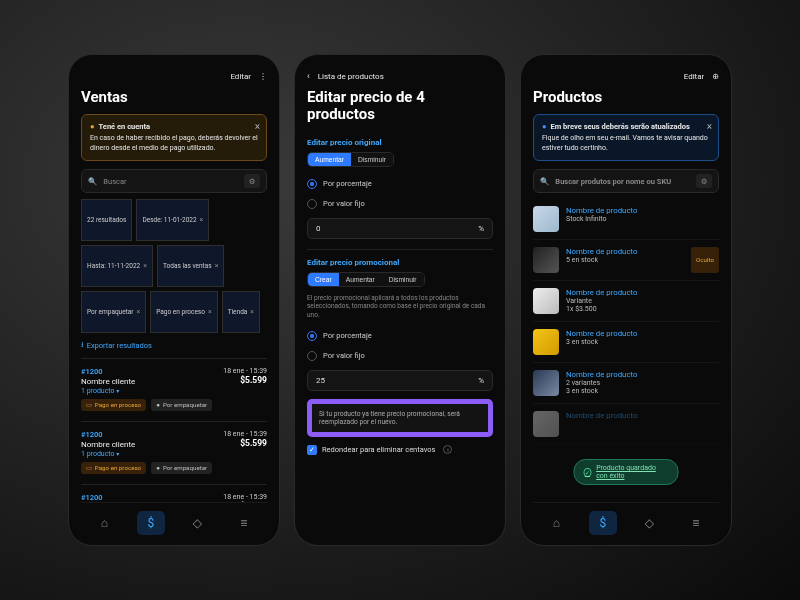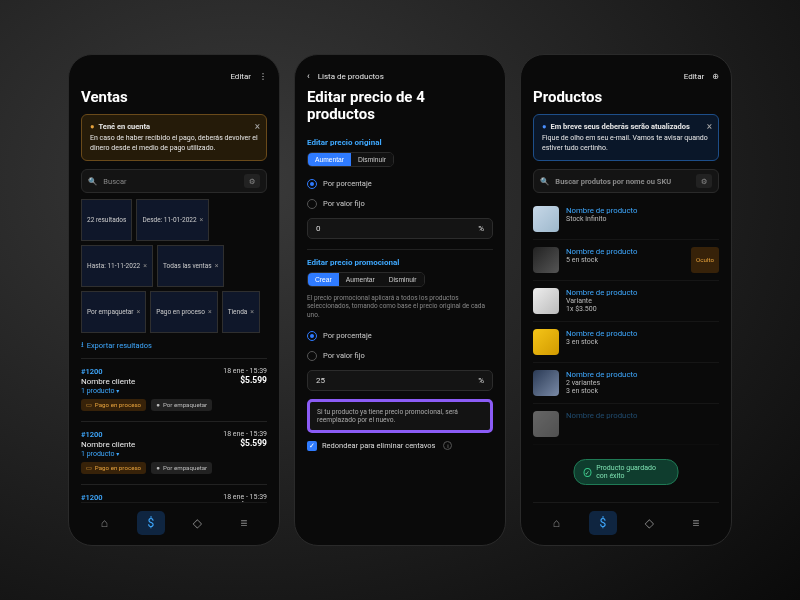--- a/index.html
+++ b/index.html
@@ -102,21 +102,21 @@
   }
   .radio.checked{ border-color:#2f7bff;}
   .radio.checked::after{ content:""; width:4px; height:4px; background:#2f7bff; border-radius:50%;}
   .field{
     display:flex; align-items:center; justify-content:space-between;
     background:#141414; border:1px solid #2c2c2c; border-radius:5px;
     padding:5px 8px; font-size:8px; color:#ddd; margin:4px 0 8px;
   }
   .desc{ font-size:6.5px; color:#888; line-height:1.35; margin-bottom:6px;}
   .note-box{
-    background:#131313; border:3px solid #8b5cf6; border-radius:5px;
+    background:#131313; border:5px solid #8b5cf6; border-radius:5px;
     padding:6px 7px; font-size:6.7px; color:#aaa; margin-bottom:8px;
   }
   .check-row{ display:flex; align-items:center; gap:5px; font-size:7.5px; color:#ddd;}
   .checkbox{ width:10px; height:10px; border-radius:2px; background:#2f7bff; display:flex; align-items:center; justify-content:center; color:#fff; font-size:7px;}
   .info-i{ width:9px; height:9px; border-radius:50%; border:1px solid #555; font-size:6px; color:#888; display:inline-flex; align-items:center; justify-content:center; margin-left:3px;}
   .btn-row{ display:flex; gap:8px; justify-content:flex-end; margin-top:10px;}
   .btn{ font-size:7.5px; padding:5px 12px; border-radius:5px; border:1px solid #333; background:#111; color:#ddd; cursor:pointer;}
   .btn.primary{ background:#2f7bff; border-color:#2f7bff; color:#fff;}
 
   
@@ -126,21 +126,21 @@
   .thumb.t2{ background:linear-gradient(135deg,#222,#555);}
   .thumb.t3{ background:linear-gradient(135deg,#eee,#bbb);}
   .thumb.t4{ background:linear-gradient(135deg,#f5c518,#d19a00);}
   .thumb.t5{ background:linear-gradient(135deg,#2a3a55,#7a8aa6);}
   .pinfo{ flex:1; min-width:0;}
   .pname{ color:#3fa9ff; font-size:7.8px;}
   .psub{ font-size:7px; color:#bbb;}
   .toast{
     position:absolute; left:50%; bottom:60px; transform:translateX(-50%);
     background:#0f3d2e; border:1px solid #1f7a55; color:#7fe3b3;
-    border-radius:12px; padding:4px 9px; font-size:7px; display:flex; align-items:center; gap:5px;
+    border-radius:12px; padding:4px 9px; font-size:7px; display:flex; align-items:center; gap:5px;text-decoration:underline;
   }
   .toast .ok{ width:9px; height:9px; border:1px solid #36c98a; border-radius:50%; display:flex;align-items:center;justify-content:center; font-size:6px;}
   .scroll{ overflow:hidden; flex:1;}
 </style>
 </head>
 <body>
 
 <div class="phone">
   <div class="header-row">
     <span>Editar</span>

